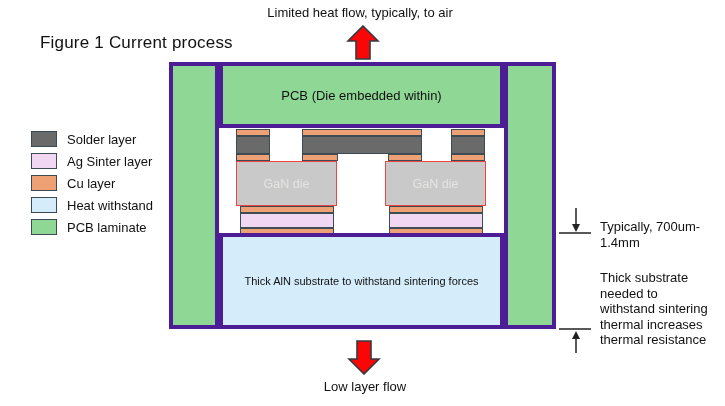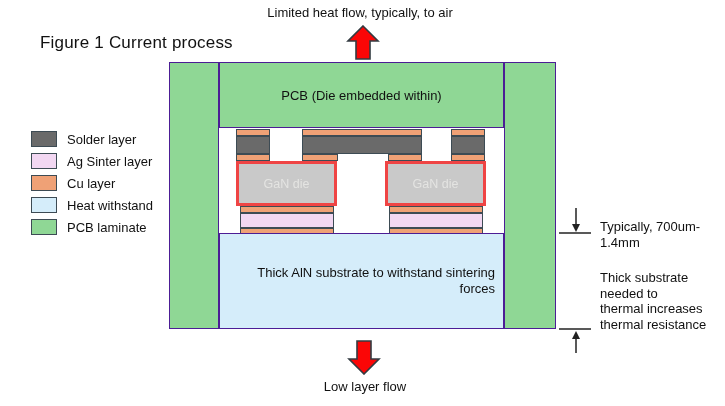--- a/index.html
+++ b/index.html
@@ -4,30 +4,30 @@
 <style>
   html,body{margin:0;padding:0;background:#ffffff;}
   .canvas{
     position:relative;width:725px;height:406px;background:#fff;
     font-family:"Liberation Sans", sans-serif;color:#111;overflow:hidden;
   }
   .abs{position:absolute;}
   .figure-title{font-size:17px;font-weight:normal;letter-spacing:.2px;}
   .small-text{font-size:13px;line-height:15.5px;}
   .center{text-align:center;}
-  .block{box-sizing:border-box;border:1px solid #4c1d95;}
-  .die{box-sizing:border-box;border:3px solid #ef4444;color:#e4e4e2;
+  .block{box-sizing:border-box;border:4px solid #4c1d95;}
+  .die{box-sizing:border-box;border:1px solid #ef4444;color:#e4e4e2;
        font-size:12.5px;display:flex;align-items:center;justify-content:center;}
   .strip{box-sizing:border-box;border:1px solid #3d4b54;}
   .legend-row{display:flex;align-items:center;height:16px;margin-bottom:6px;}
   .legend-swatch{width:26px;height:16px;box-sizing:border-box;border:1px solid #3d4b54;flex:0 0 auto;}
   .legend-label{margin-left:10px;font-size:13px;white-space:nowrap;}
   .bar-label{width:100%;height:100%;display:flex;align-items:center;justify-content:center;font-size:13px;}
   .substrate-label{width:100%;height:100%;display:flex;align-items:center;justify-content:center;
-       font-size:13px;line-height:16px;text-align:right;padding:0 8px;box-sizing:border-box;border-radius:16px;}
+       font-size:11px;line-height:16px;text-align:center;padding:0 8px;box-sizing:border-box;border-radius:16px;}
 </style>
 </head>
 <body>
 
 <div class="canvas">
 
   <div class="abs figure-title" style="left:40px;top:33px;">Figure 1 Current process</div>
 
   <div class="abs small-text center" style="left:230px;top:5px;width:260px;">Limited heat flow, typically, to air</div>
   <svg class="abs" style="left:346px;top:25px;" width="34" height="35" viewBox="0 0 34 35">
@@ -117,20 +117,21 @@
     <line x1="20" y1="12" x2="20" y2="28" stroke="#222" stroke-width="1.5"></line>
   </svg>
 
   <div class="abs small-text" style="left:600px;top:219px;">
     <div>Typically, 700um-</div>
     <div>1.4mm</div>
   </div>
   <div class="abs small-text" style="left:600px;top:270px;">
     <div>Thick substrate</div>
     <div>needed to</div>
+    <div>withstand sintering</div>
     <div>thermal increases</div>
     <div>thermal resistance</div>
   </div>
 
   <svg class="abs" style="left:347px;top:340px;" width="34" height="35" viewBox="0 0 34 35">
     <polygon points="10,1 24,1 24,19 32,19 17,34 2,19 10,19" stroke="#333b41" stroke-width="1.6" fill="#FB0606"></polygon>
   </svg>
   <div class="abs small-text center" style="left:290px;top:379px;width:150px;">Low layer flow</div>
 
 </div>

